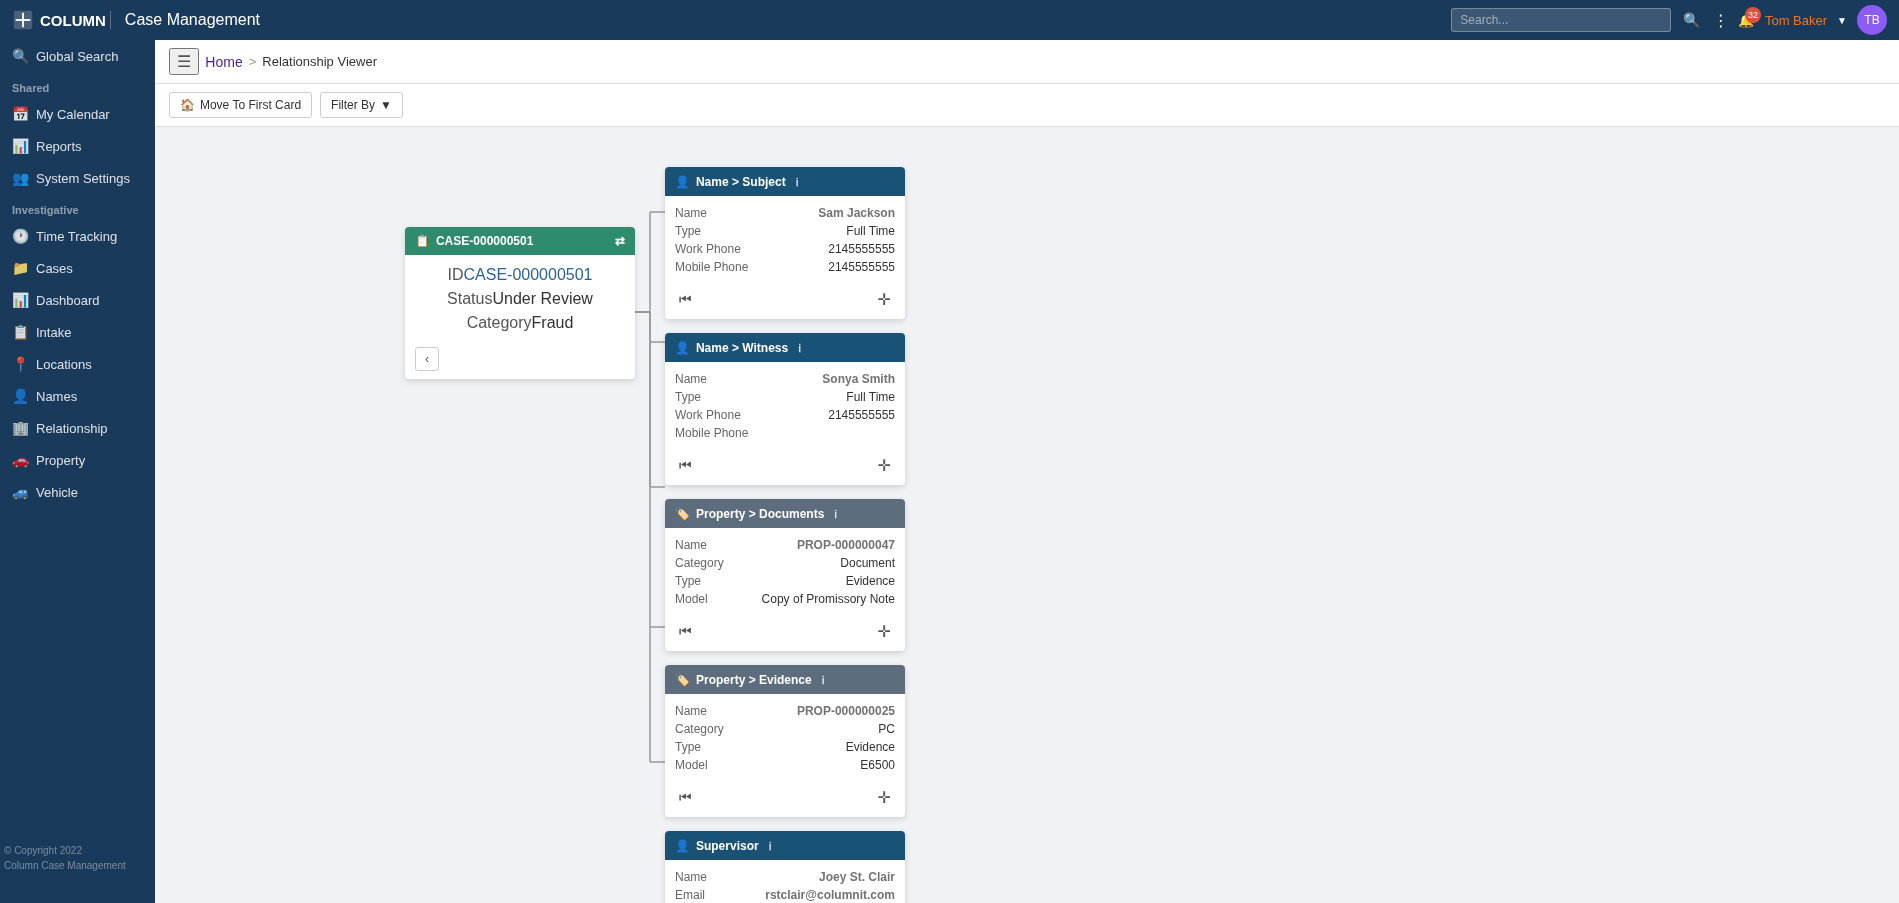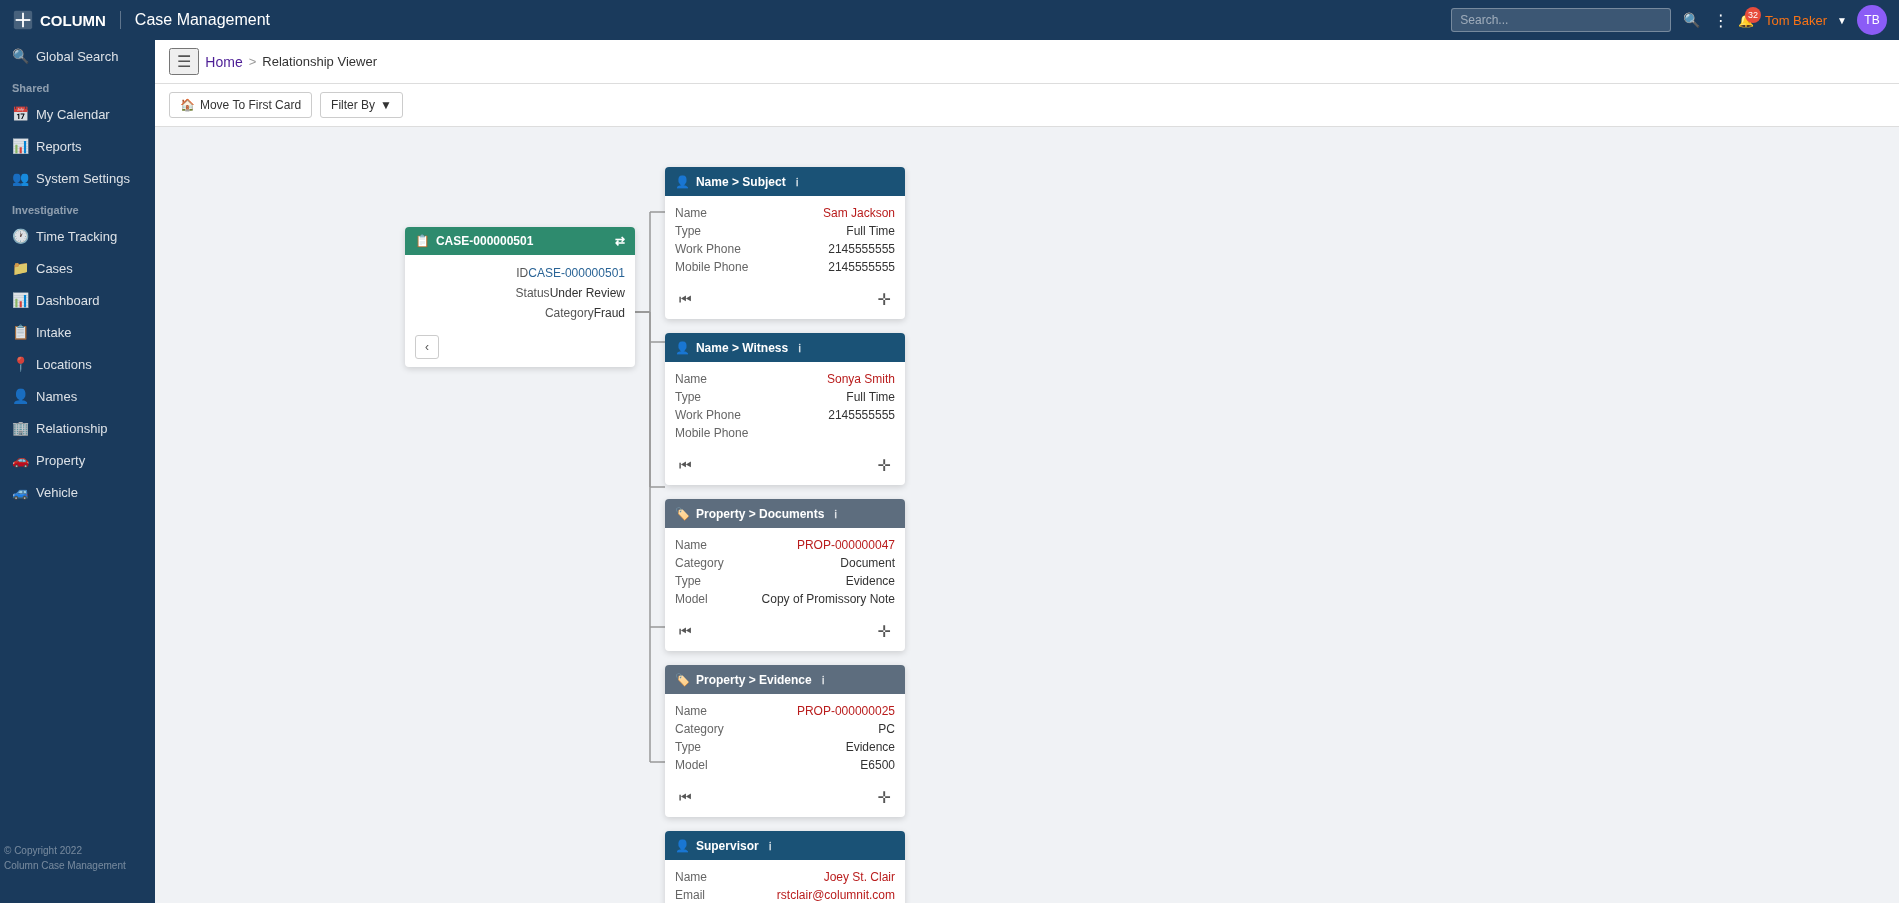--- a/index.html
+++ b/index.html
@@ -9,21 +9,21 @@
     .top-nav {
       background: #1a3a5c;
       color: white;
       height: 40px;
       display: flex;
       align-items: center;
       padding: 0 12px;
       flex-shrink: 0;
       justify-content: space-between;
     }
-    .top-nav-left { display: flex; align-items: center; gap: 10px; }
+    .top-nav-left { display: flex; align-items: center; }
     .top-nav-logo { display: flex; align-items: center; gap: 6px; font-weight: bold; font-size: 15px; color: white; }
     .logo-icon { width: 22px; height: 22px; }
     .top-nav-title { font-size: 16px; font-weight: 400; color: white; border-left: 1px solid rgba(255,255,255,0.3); padding-left: 14px; margin-left: 4px; }
     .top-nav-right { display: flex; align-items: center; gap: 10px; }
     .notification-bell { position: relative; cursor: pointer; }
     .notification-badge {
       background: #e74c3c;
       color: white;
       font-size: 9px;
       border-radius: 50%;
@@ -157,21 +157,21 @@
       color: white;
       padding: 7px 10px;
       display: flex;
       align-items: center;
       justify-content: space-between;
       font-size: 12px;
       font-weight: bold;
     }
     .case-card-header-left { display: flex; align-items: center; gap: 6px; }
     .case-card-body { padding: 8px 10px; }
-    .case-row { display: flex; justify-content: flex-end; padding: 3px 0; font-size: 12px; }
+    .case-row { display: flex; justify-content: center; padding: 3px 0; font-size: 16px; }
     .case-row-label { color: #555; }
     .case-row-value { color: #333; }
     .case-row-value.link { color: #2a6496; cursor: pointer; }
     .case-card-footer { padding: 4px 10px 8px; display: flex; justify-content: flex-start; }
     .back-btn {
       background: white;
       border: 1px solid #ccc;
       border-radius: 3px;
       width: 24px; height: 24px;
       display: flex; align-items: center; justify-content: center;
@@ -203,21 +203,21 @@
       align-items: center;
       justify-content: space-between;
       font-size: 12px;
       font-weight: 600;
     }
     .rel-card-header-left { display: flex; align-items: center; gap: 6px; }
     .rel-card-body { padding: 8px 10px; }
     .rel-row { display: flex; justify-content: center; padding: 2px 0; font-size: 12px; }
     .rel-row-label { color: #666; min-width: 80px; }
     .rel-row-value { color: #333; flex: 1; text-align: right; }
-    .rel-row-value.link { color: #b91c1c; cursor: pointer; }
+    .rel-row-value.link { color: #737373; cursor: pointer; font-weight: bold; }
     .rel-card-footer {
       padding: 4px 10px 8px;
       display: flex;
       justify-content: space-between;
       align-items: center;
     }
     .nav-btn {
       background: none;
       border: none;
       cursor: pointer;

